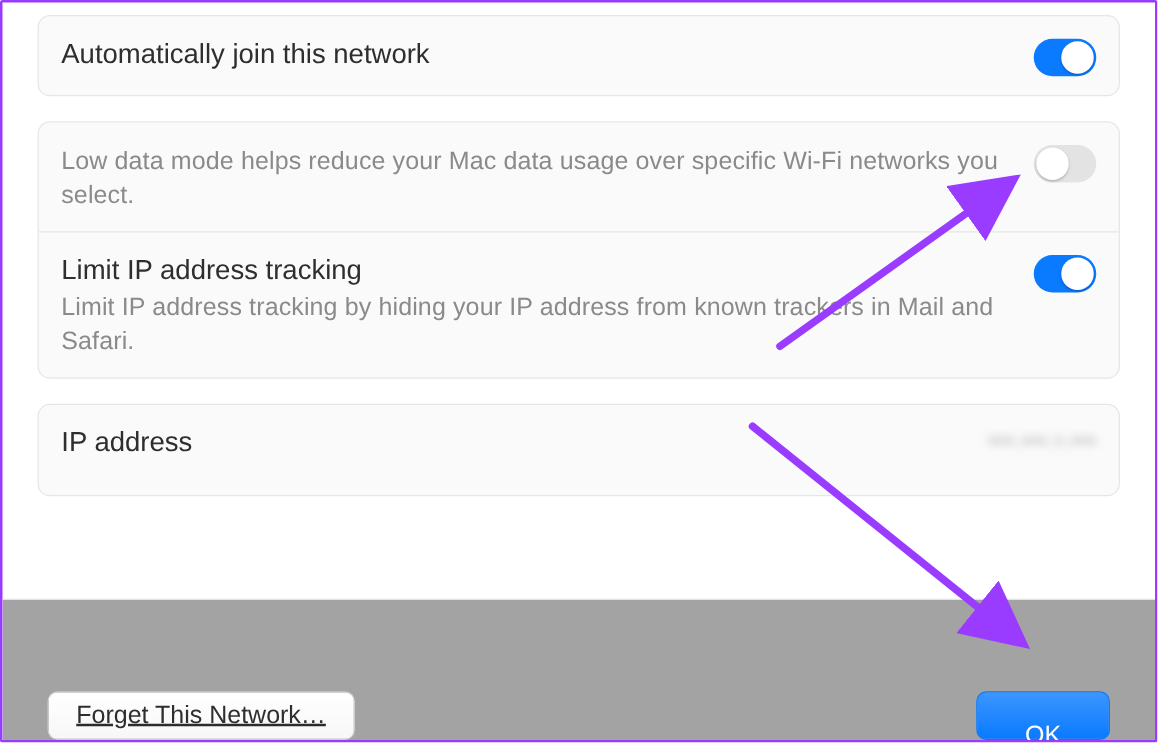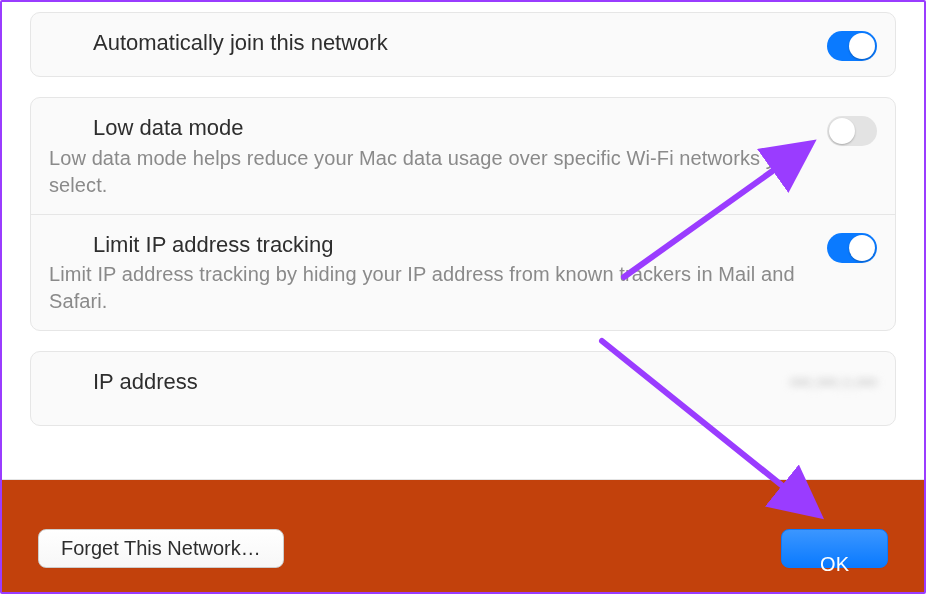--- a/index.html
+++ b/index.html
@@ -48,21 +48,20 @@
   }
   .row-text {
     flex: 1 1 auto;
     min-width: 0;
     padding-right: 20px;
   }
   .row-title {
     font-size: 22px;
     color: #2e2e2e;
     line-height: 1.3;
-    margin-left: 44px;
   }
   .row-desc {
     font-size: 20px;
     color: #8a8a8a;
     line-height: 1.35;
     margin-top: 2px;
     letter-spacing: 0.1px;
   }
   .row-value {
     font-size: 20px;
@@ -111,22 +110,23 @@
     bottom: 112px;
     height: 1px;
     background: #e4e4e4;
   }
   .footer {
     position: absolute;
     left: 0; right: 0; bottom: 0;
     height: 112px;
     padding: 24px 36px 0 36px;
     display: flex;
-    align-items: center;
-    background: #c2410c;
+    align-items: flex-end;
+    background: #a3a3a3;
+    text-decoration: underline;
   }
   .footer-spacer { flex: 1 1 auto; }
   .btn {
     font-size: 20px;
     height: 39px;
     padding: 0 22px;
     border-radius: 8px;
     border: 1px solid #cdcdcd;
     background: linear-gradient(#ffffff, #f7f7f7);
     color: #2e2e2e;
@@ -167,21 +167,20 @@
           <div class="switch on">
             <div class="knob"></div>
           </div>
         </div>
       </div>
     </div>
 
     <div class="card">
       <div class="row">
         <div class="row-text">
-          <div class="row-title">Low data mode</div>
           <div class="row-desc">Low data mode helps reduce your Mac data usage over specific Wi-Fi networks you select.</div>
         </div>
         <div class="row-control">
           <div class="switch off">
             <div class="knob"></div>
           </div>
         </div>
       </div>
       <div class="row">
         <div class="row-text">

